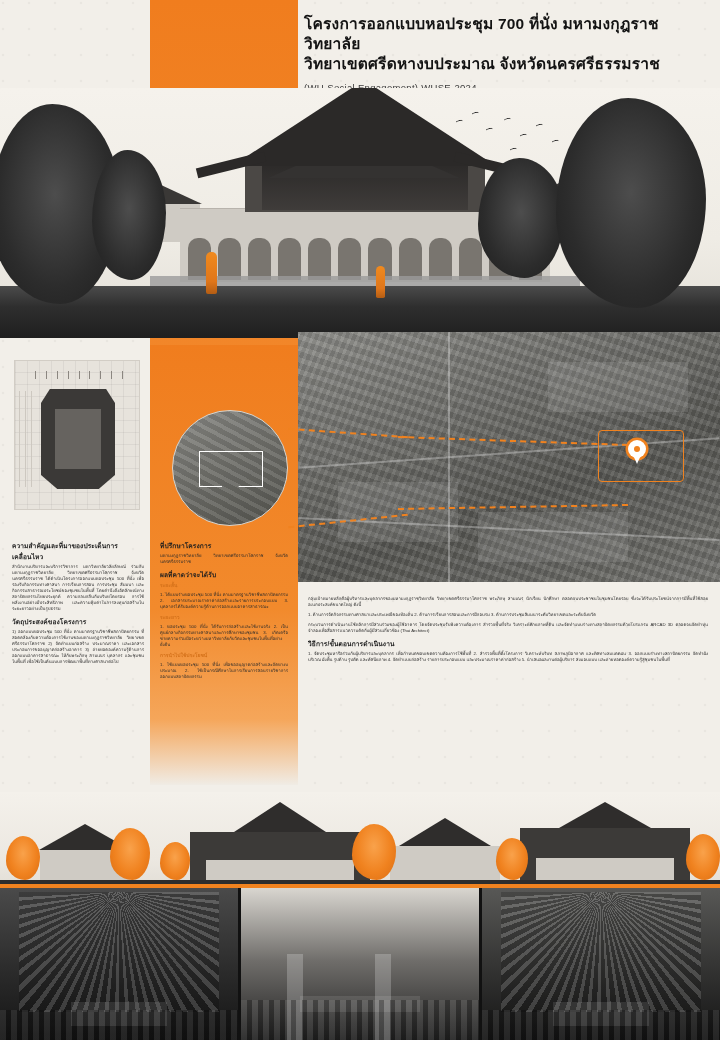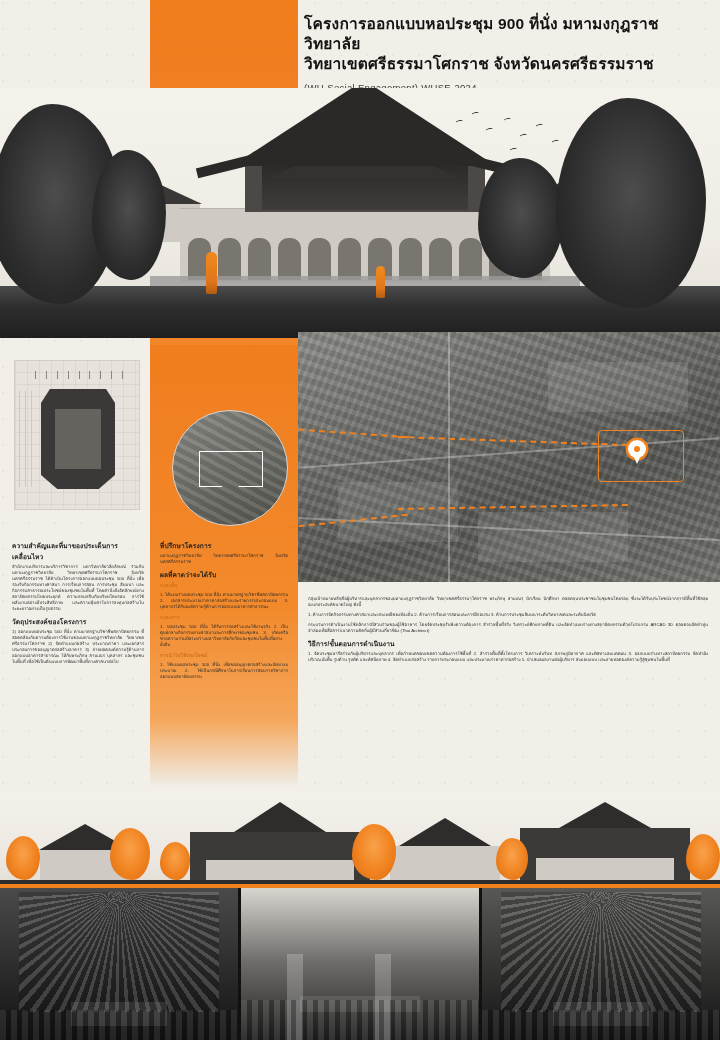--- a/index.html
+++ b/index.html
@@ -265,22 +265,22 @@
   }
 </style>
 </head>
 <body>
 
 <div class="poster">
   <div class="bg-pattern"></div>
   <div class="orange-band"></div>
 
   <div class="header">
-    <div class="title-l1">โครงการออกแบบหอประชุม 900 ที่นั่ง มหามงกุฎราชวิทยาลัย</div>
-    <div class="title-l2">วิทยาเขตศรีธรรมาโศกราช จังหวัดนครศรีธรรมราช</div>
+    <div class="title-l1">โครงการออกแบบหอประชุม 700 ที่นั่ง มหามงกุฎราชวิทยาลัย</div>
+    <div class="title-l2">วิทยาเขตศรีดหางบประมาณ จังหวัดนครศรีธรรมราช</div>
     <div class="subtitle">(WU-Social Engagement)  WUSE-2024</div>
   </div>
 
   <div class="hero">
     <div class="hero-sky"></div>
 
     <div class="birds">
       <div class="bird" style="left:4px;top:10px"></div>
       <div class="bird" style="left:20px;top:2px"></div>
       <div class="bird" style="left:34px;top:18px"></div>

